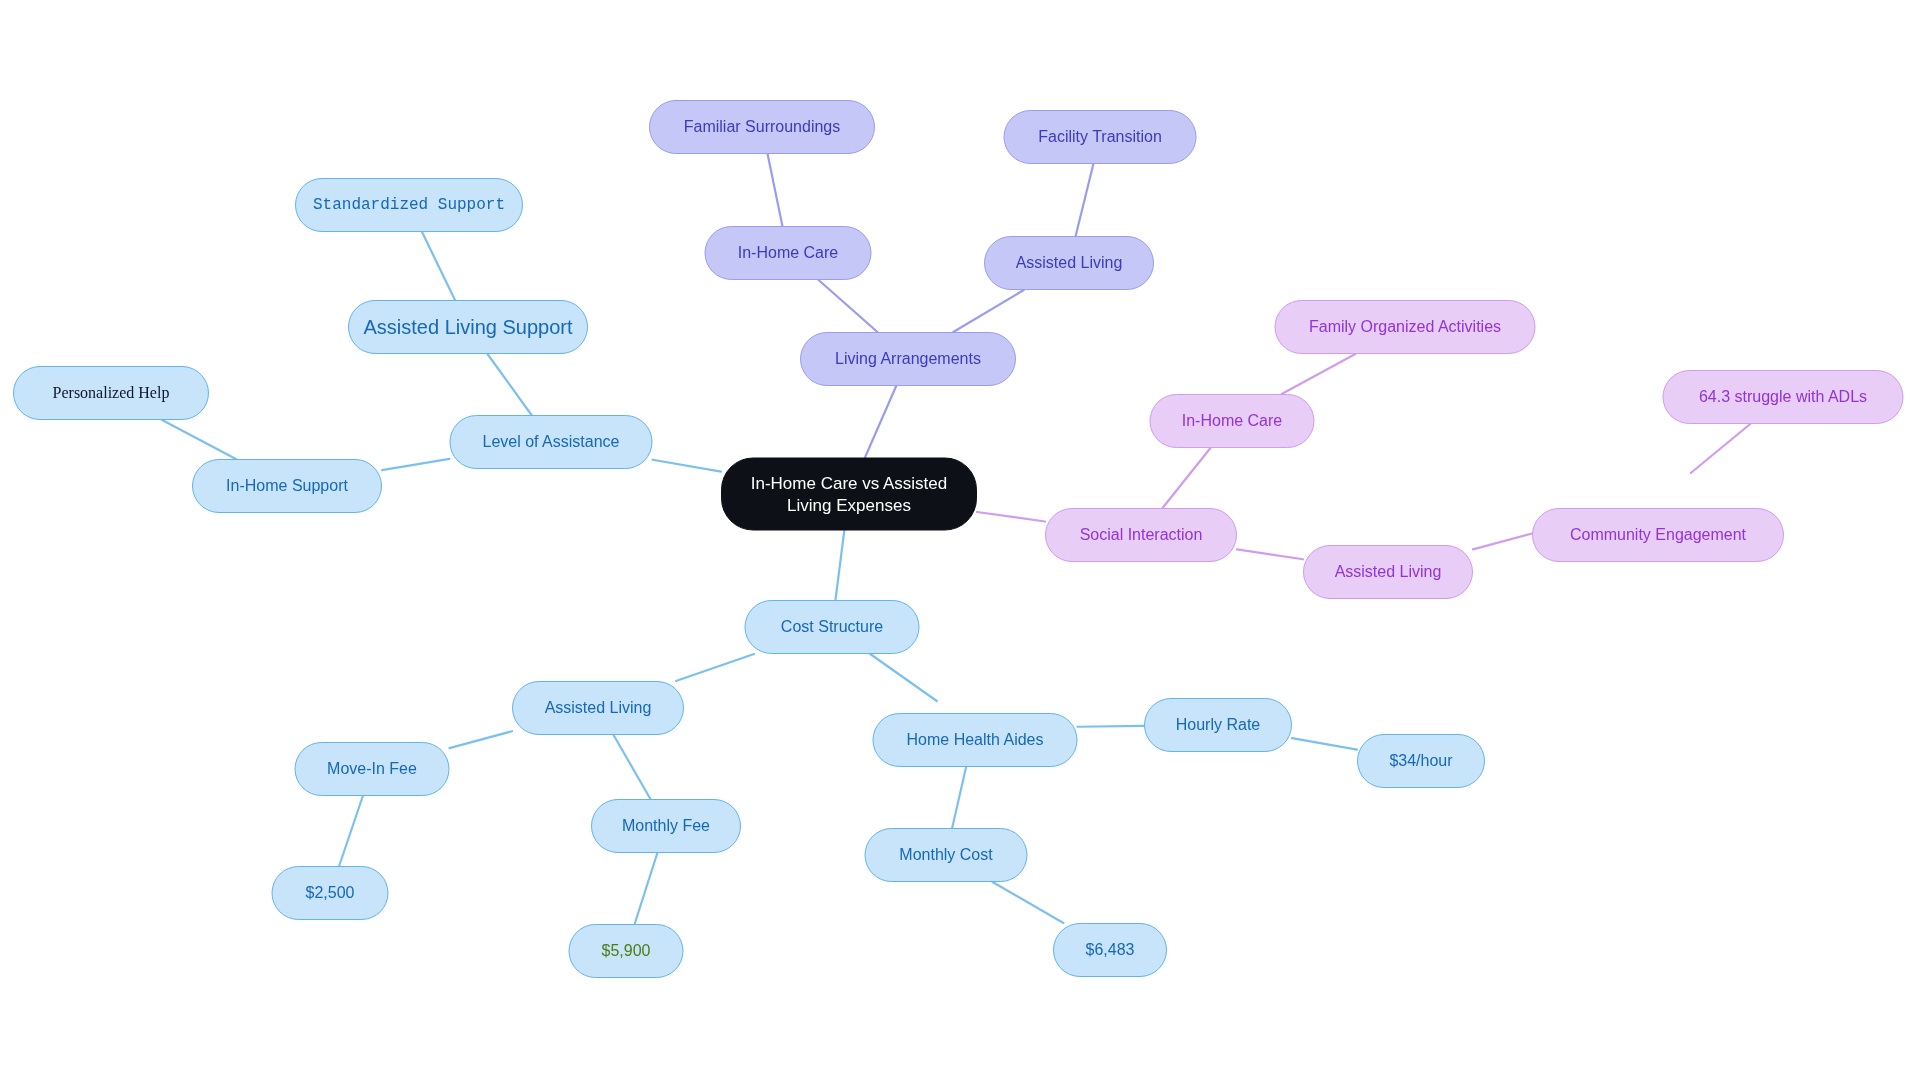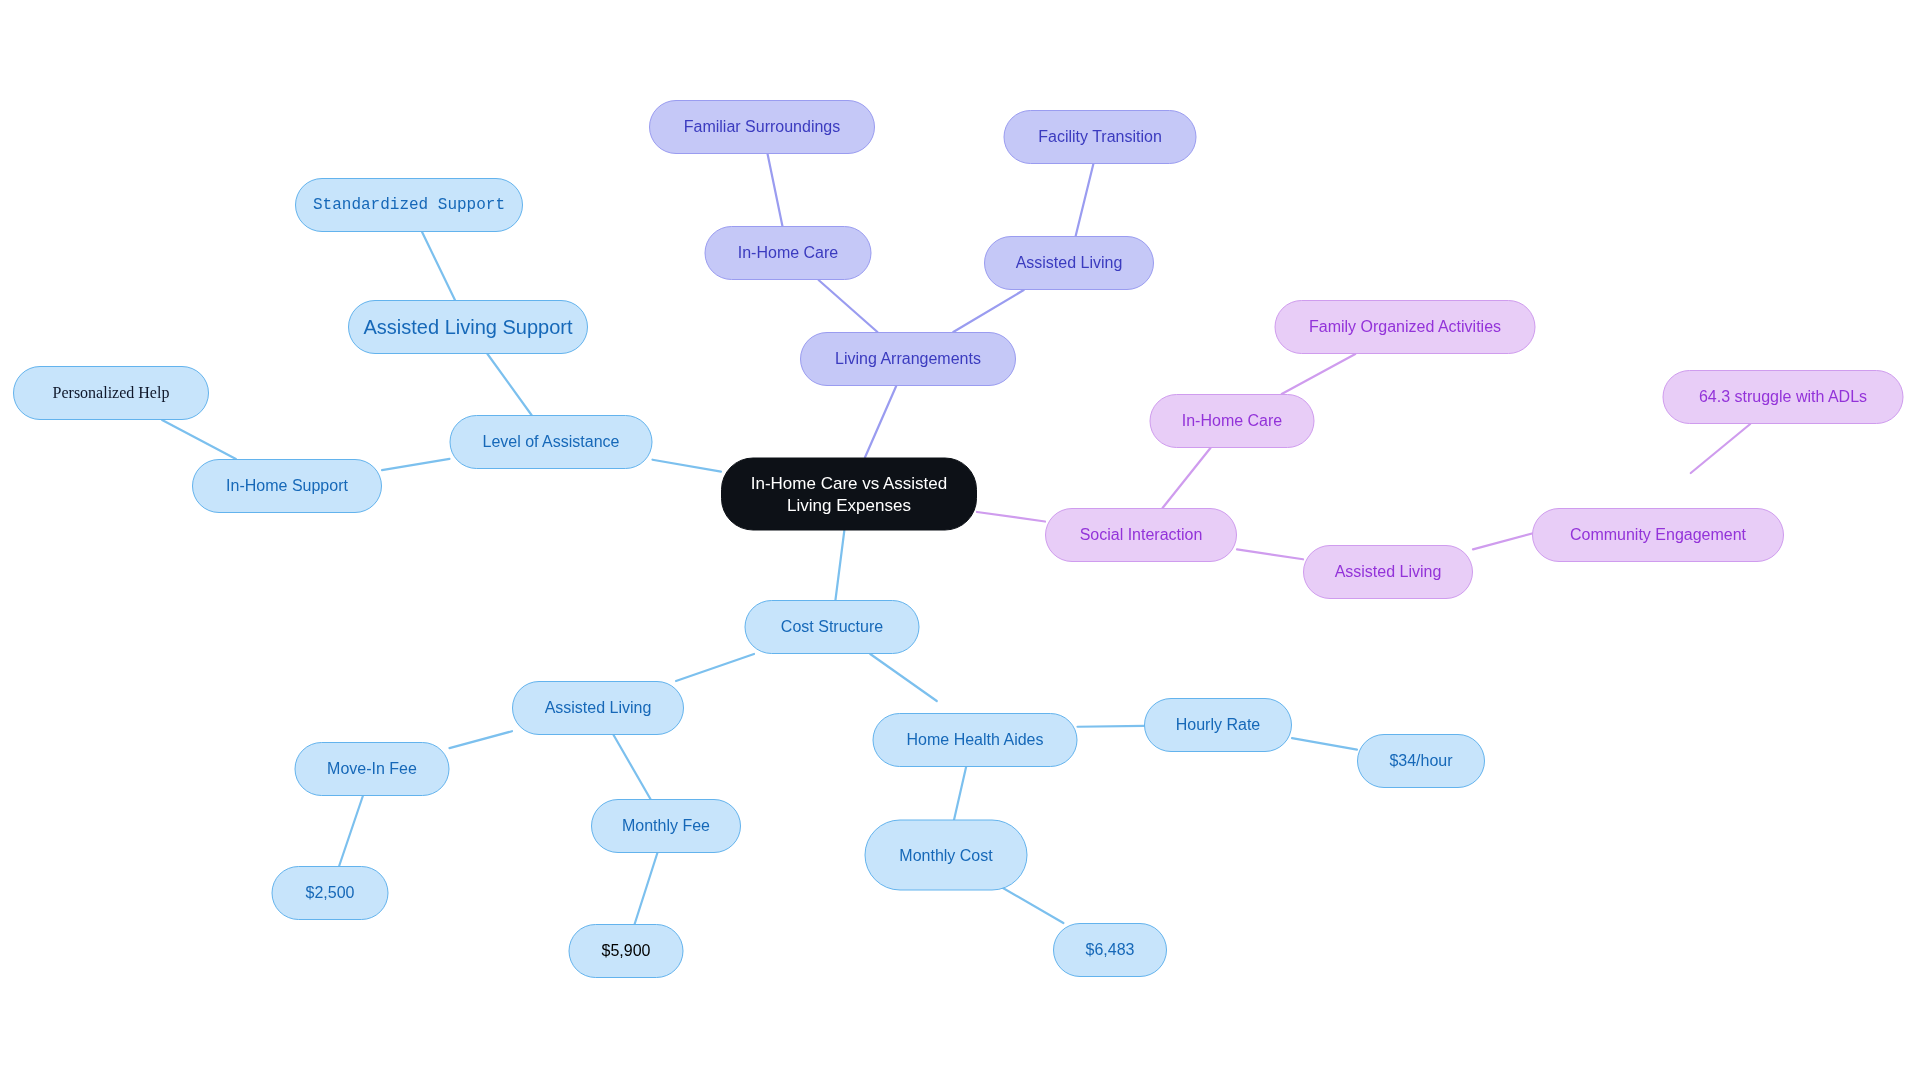--- a/index.html
+++ b/index.html
@@ -95,20 +95,20 @@
       <div class="node" style="left: 1232px; top: 421px; width: 165px; height: 54px; background: rgb(232, 205, 247); border-color: rgb(207, 156, 238); color: rgb(147, 51, 217); font-size: 16px;">In-Home Care</div>
       <div class="node" style="left: 1405px; top: 327px; width: 261px; height: 54px; background: rgb(232, 205, 247); border-color: rgb(207, 156, 238); color: rgb(147, 51, 217); font-size: 16px;">Family Organized Activities</div>
       <div class="node" style="left: 1388px; top: 572px; width: 170px; height: 54px; background: rgb(232, 205, 247); border-color: rgb(207, 156, 238); color: rgb(147, 51, 217); font-size: 16px;">Assisted Living</div>
       <div class="node" style="left: 1658px; top: 488px; width: 252px; height: 54px; background: rgb(232, 205, 247); border-color: rgb(207, 156, 238); color: rgb(147, 51, 217); font-size: 16px; margin-top: 47px;">Community Engagement</div>
       <div class="node" style="left: 1783px; top: 397px; width: 241px; height: 54px; background: rgb(232, 205, 247); border-color: rgb(207, 156, 238); color: rgb(147, 51, 217); font-size: 16px;">64.3 struggle with ADLs</div>
       <div class="node" style="left: 832px; top: 627px; width: 175px; height: 54px; background: rgb(199, 228, 251); border-color: rgb(99, 179, 237); color: rgb(22, 104, 184); font-size: 16px;">Cost Structure</div>
       <div class="node" style="left: 598px; top: 708px; width: 172px; height: 54px; background: rgb(199, 228, 251); border-color: rgb(99, 179, 237); color: rgb(22, 104, 184); font-size: 16px;">Assisted Living</div>
       <div class="node" style="left: 372px; top: 769px; width: 155px; height: 54px; background: rgb(199, 228, 251); border-color: rgb(99, 179, 237); color: rgb(22, 104, 184); font-size: 16px;">Move-In Fee</div>
       <div class="node" style="left: 330px; top: 893px; width: 117px; height: 54px; background: rgb(199, 228, 251); border-color: rgb(99, 179, 237); color: rgb(22, 104, 184); font-size: 16px; text-align: right;">$2,500</div>
       <div class="node" style="left: 666px; top: 826px; width: 150px; height: 54px; background: rgb(199, 228, 251); border-color: rgb(99, 179, 237); color: rgb(22, 104, 184); font-size: 16px;">Monthly Fee</div>
-      <div class="node" style="left: 626px; top: 951px; width: 115px; height: 54px; background: rgb(199, 228, 251); border-color: rgb(99, 179, 237); color: #000000; font-size: 16px;">$5,900</div>
+      <div class="node" style="left: 626px; top: 951px; width: 115px; height: 54px; background: rgb(199, 228, 251); border-color: rgb(99, 179, 237); color: #4d7c0f; font-size: 16px;">$5,900</div>
       <div class="node" style="left: 975px; top: 728px; width: 205px; height: 54px; background: rgb(199, 228, 251); border-color: rgb(99, 179, 237); color: rgb(22, 104, 184); font-size: 16px; margin-top: 12px;">Home Health Aides</div>
       <div class="node" style="left: 1218px; top: 725px; width: 148px; height: 54px; background: rgb(199, 228, 251); border-color: rgb(99, 179, 237); color: rgb(22, 104, 184); font-size: 16px;">Hourly Rate</div>
       <div class="node" style="left: 1421px; top: 761px; width: 128px; height: 54px; background: rgb(199, 228, 251); border-color: rgb(99, 179, 237); color: rgb(22, 104, 184); font-size: 16px;">$34/hour</div>
-      <div class="node" style="left: 946px; top: 855px; width: 163px; height: 71px; background: rgb(199, 228, 251); border-color: rgb(99, 179, 237); color: rgb(22, 104, 184); font-size: 16px;">Monthly Cost</div>
+      <div class="node" style="left: 946px; top: 855px; width: 163px; height: 54px; background: rgb(199, 228, 251); border-color: rgb(99, 179, 237); color: rgb(22, 104, 184); font-size: 16px;">Monthly Cost</div>
       <div class="node" style="left: 1110px; top: 950px; width: 114px; height: 54px; background: rgb(199, 228, 251); border-color: rgb(99, 179, 237); color: rgb(22, 104, 184); font-size: 16px;">$6,483</div>
     </div>
 </div>
 
 </body></html>

